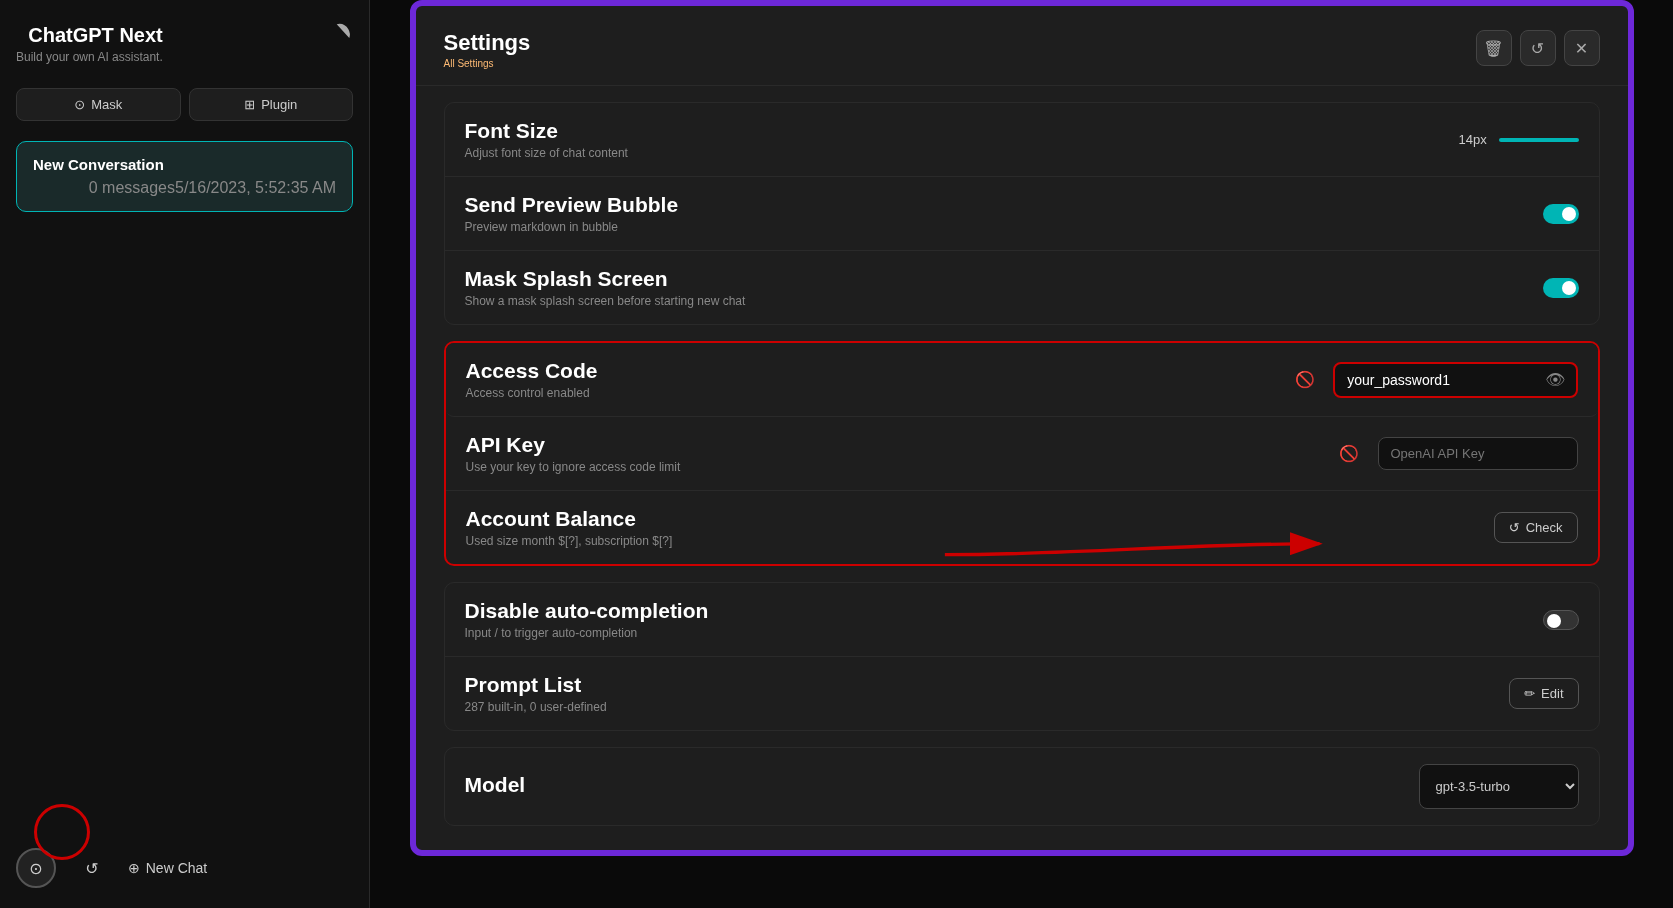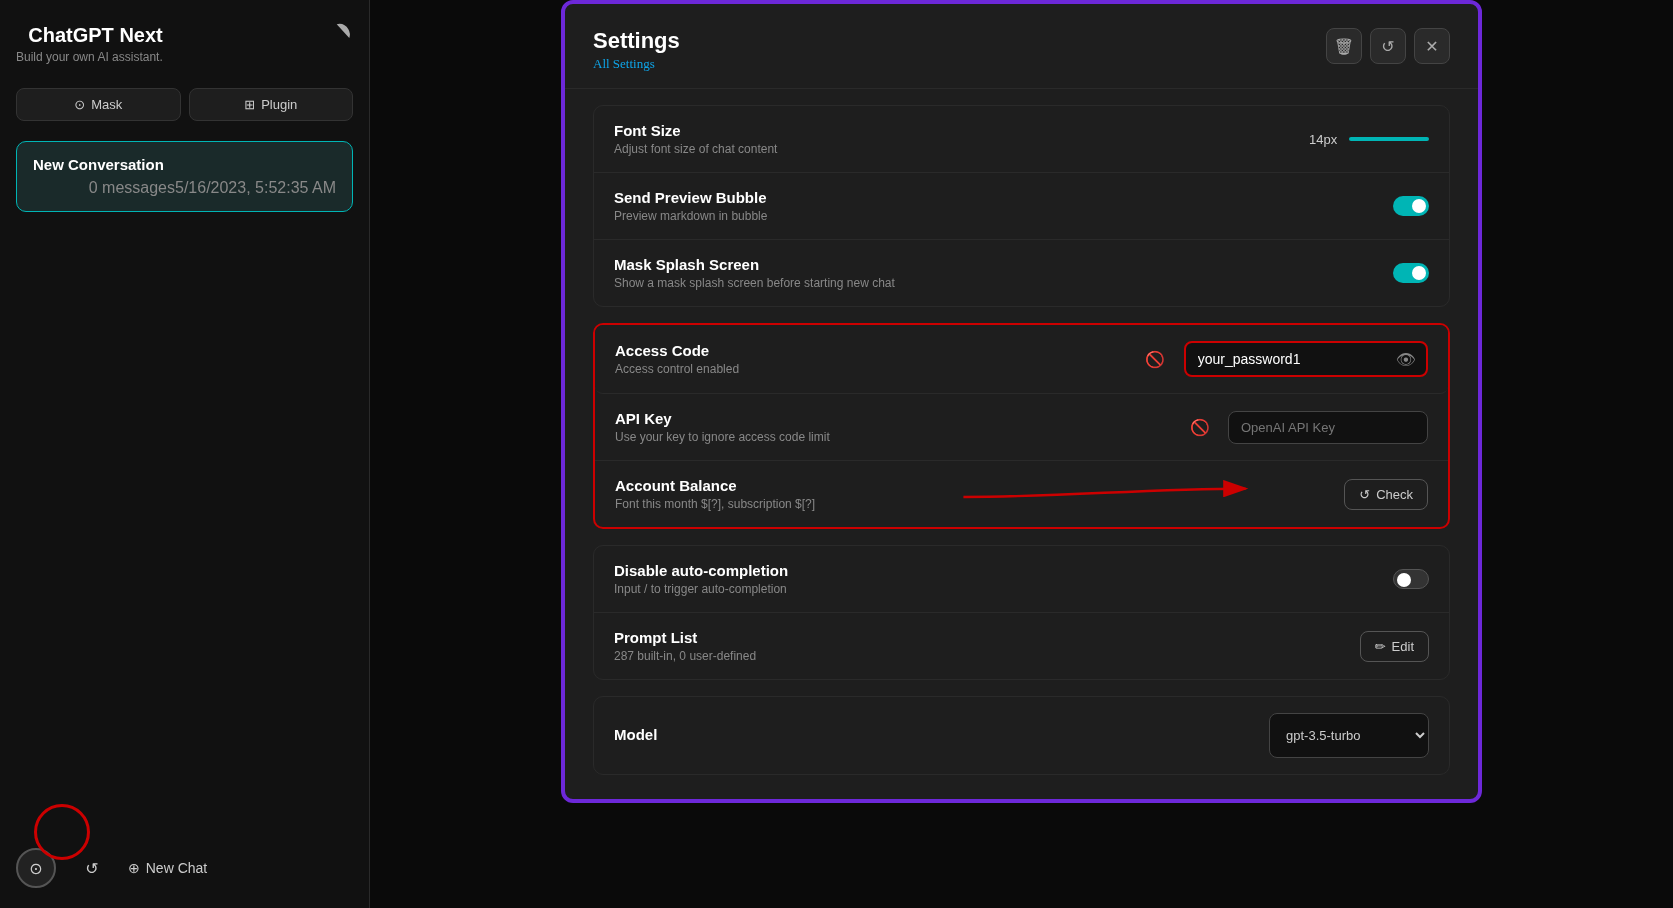--- a/index.html
+++ b/index.html
@@ -151,49 +151,48 @@
       background: rgba(0,0,0,0.6);
       display: flex;
       align-items: flex-start;
       justify-content: center;
       padding-top: 0;
     }
 
     .settings-modal {
       background: #1e1e1e;
       border-radius: 12px;
-      width: 921px;
+      width: 1224px;
       max-height: 908px;
       overflow: hidden;
       display: flex;
       flex-direction: column;
       margin-top: 0;
       position: relative;
-      border: 4px solid #6d28d9;
+      border: 6px solid #6d28d9;
     }
 
     .settings-header {
       padding: 24px 28px 16px;
       border-bottom: 1px solid #2a2a2a;
       display: flex;
       align-items: flex-start;
       justify-content: space-between;
     }
 
     .settings-title-area {}
     .settings-title {
       font-size: 22px;
       font-weight: 700;
       color: #fff;
     }
     .settings-subtitle {
-      font-size: 13px;
-      color: #0ea5e9;
+      font-size: 10px;
+      color: #fdba74;
       margin-top: 2px;
-      font-family: Liberation Serif, serif;
     }
 
     .settings-header-actions {
       display: flex;
       gap: 8px;
       align-items: center;
     }
 
     .header-action-btn {
       background: #2a2a2a;
@@ -233,21 +232,21 @@
       padding: 16px 20px;
       border-bottom: 1px solid #2a2a2a;
     }
 
     .settings-row:last-child {
       border-bottom: none;
     }
 
     .settings-row-info {}
     .settings-row-label {
-      font-size: 15px;
+      font-size: 21px;
       font-weight: 600;
       color: #fff;
       margin-bottom: 3px;
     }
     .settings-row-desc {
       font-size: 12px;
       color: #888;
     }
 
     .settings-row-control {
@@ -557,21 +556,21 @@
               <button class="eye-left-btn">
                 <span>🚫</span>
               </button>
               <input class="api-key-input" type="text" placeholder="OpenAI API Key" style="">
             </div>
           </div>
 
           <div class="settings-row" style="border-bottom:none;">
             <div class="settings-row-info">
               <div class="settings-row-label">Account Balance</div>
-              <div class="settings-row-desc">Font this month $[?], subscription $[?]</div>
+              <div class="settings-row-desc">Used size month $[?], subscription $[?]</div>
             </div>
             <div class="settings-row-control">
               <button class="check-btn">
                 <span>↺</span>
                 <span>Check</span>
               </button>
             </div>
           </div>
         </div>
 

